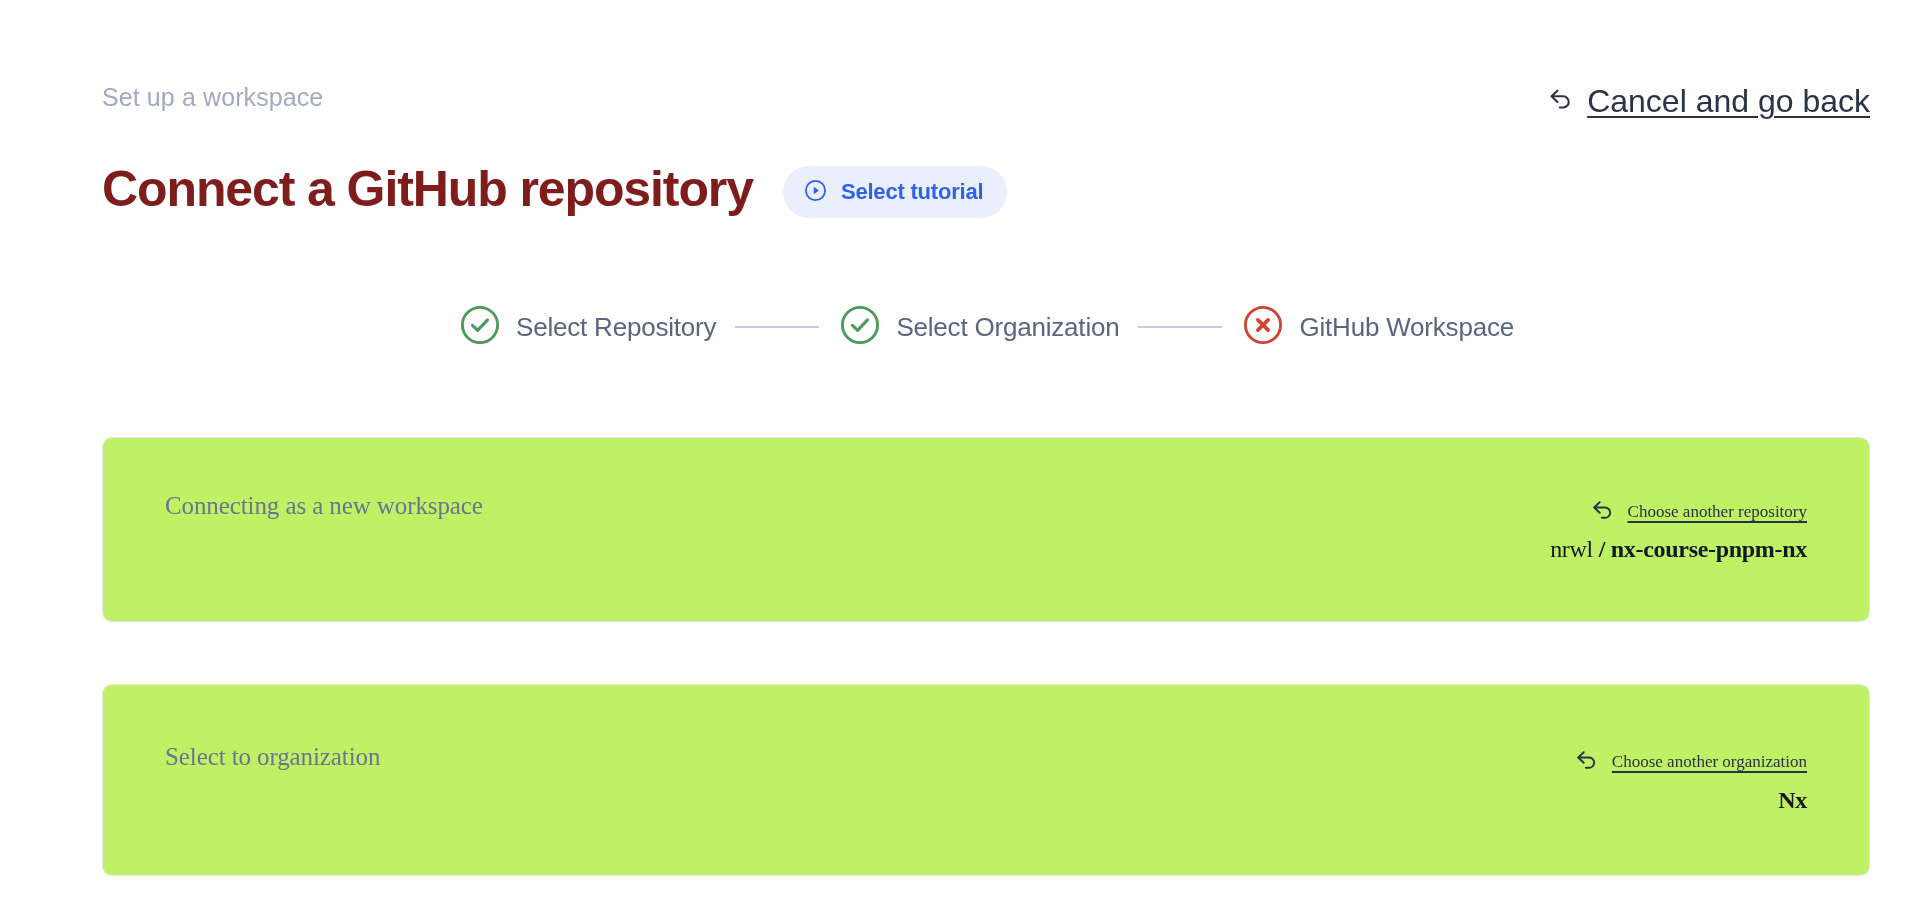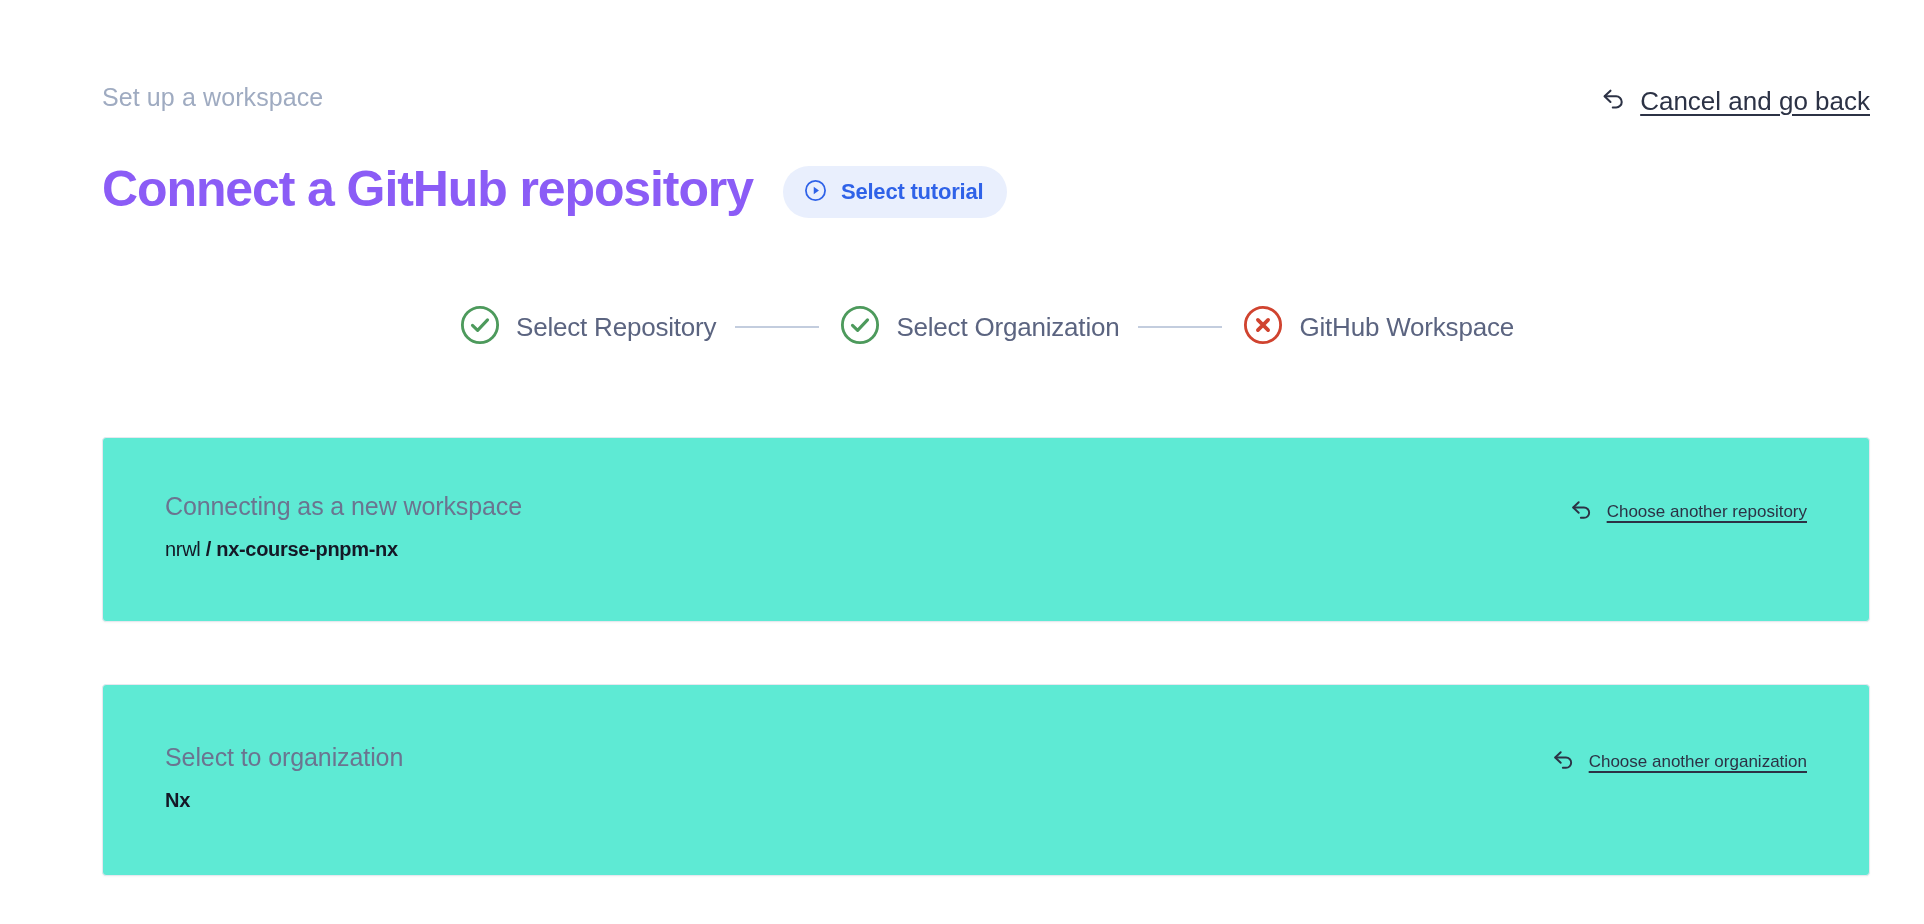--- a/index.html
+++ b/index.html
@@ -44,21 +44,21 @@
     display: flex;
     align-items: center;
     gap: 30px;
     margin-top: 14px;
   }
 
   .page-title {
     font-size: 50px;
     line-height: 58px;
     font-weight: 700;
-    color: #8b5cf6;
+    color: #7f1d1d;
     letter-spacing: -1.1px;
     white-space: nowrap;
   }
 
   .video-badge {
     display: inline-flex;
     align-items: center;
     gap: 13px;
     background: #e9effd;
     border-radius: 999px;
@@ -81,21 +81,21 @@
     position: absolute;
     right: 62px;
     top: 84px;
     display: inline-flex;
     align-items: center;
     gap: 12px;
     cursor: pointer;
     text-decoration: none;
   }
   .cancel-link .link-text {
-    font-size: 26px;
+    font-size: 32px;
     line-height: 32px;
     color: #2c3245;
     text-decoration: underline;
     text-underline-offset: 4px;
     text-decoration-thickness: 1.5px;
     white-space: nowrap;
   }
 
   .back-arrow { display: block; flex: none; }
 
@@ -128,24 +128,25 @@
     background: #c3cdde;
     margin: 0 19px;
     flex: none;
   }
 
   
   .card {
     position: absolute;
     left: 62px;
     right: 62px;
-    background: #5eead4;
+    background: #bef264;
     border: 1px solid #e6e8ef;
-    border-radius: 4px;
+    border-radius: 10px;
     box-shadow: 0 1px 2px rgba(16, 24, 40, 0.035);
+    font-family: Liberation Serif, serif;
   }
   #repo-card  { top: 437px; height: 185px; }
   #org-card   { top: 684px; height: 192px; }
 
   .card-inner {
     position: relative;
     height: 100%;
     padding: 0 62px;
     display: flex;
     flex-direction: column;
@@ -154,26 +155,27 @@
 
   .card-caption {
     font-size: 25px;
     line-height: 30px;
     color: #6b7490;
     font-weight: 400;
     letter-spacing: -0.1px;
   }
 
   .card-value {
-    font-size: 20px;
+    font-size: 24px;
     line-height: 38px;
     margin-top: 9px;
     color: #141826;
     font-weight: 400;
     letter-spacing: -0.3px;
+    text-align: right;
   }
   .card-value .strong { font-weight: 700; }
   .card-value.bold { font-weight: 600; }
 
   .card-link {
     position: absolute;
     right: 62px;
     top: 50%;
     transform: translateY(-34px);
     display: inline-flex;

